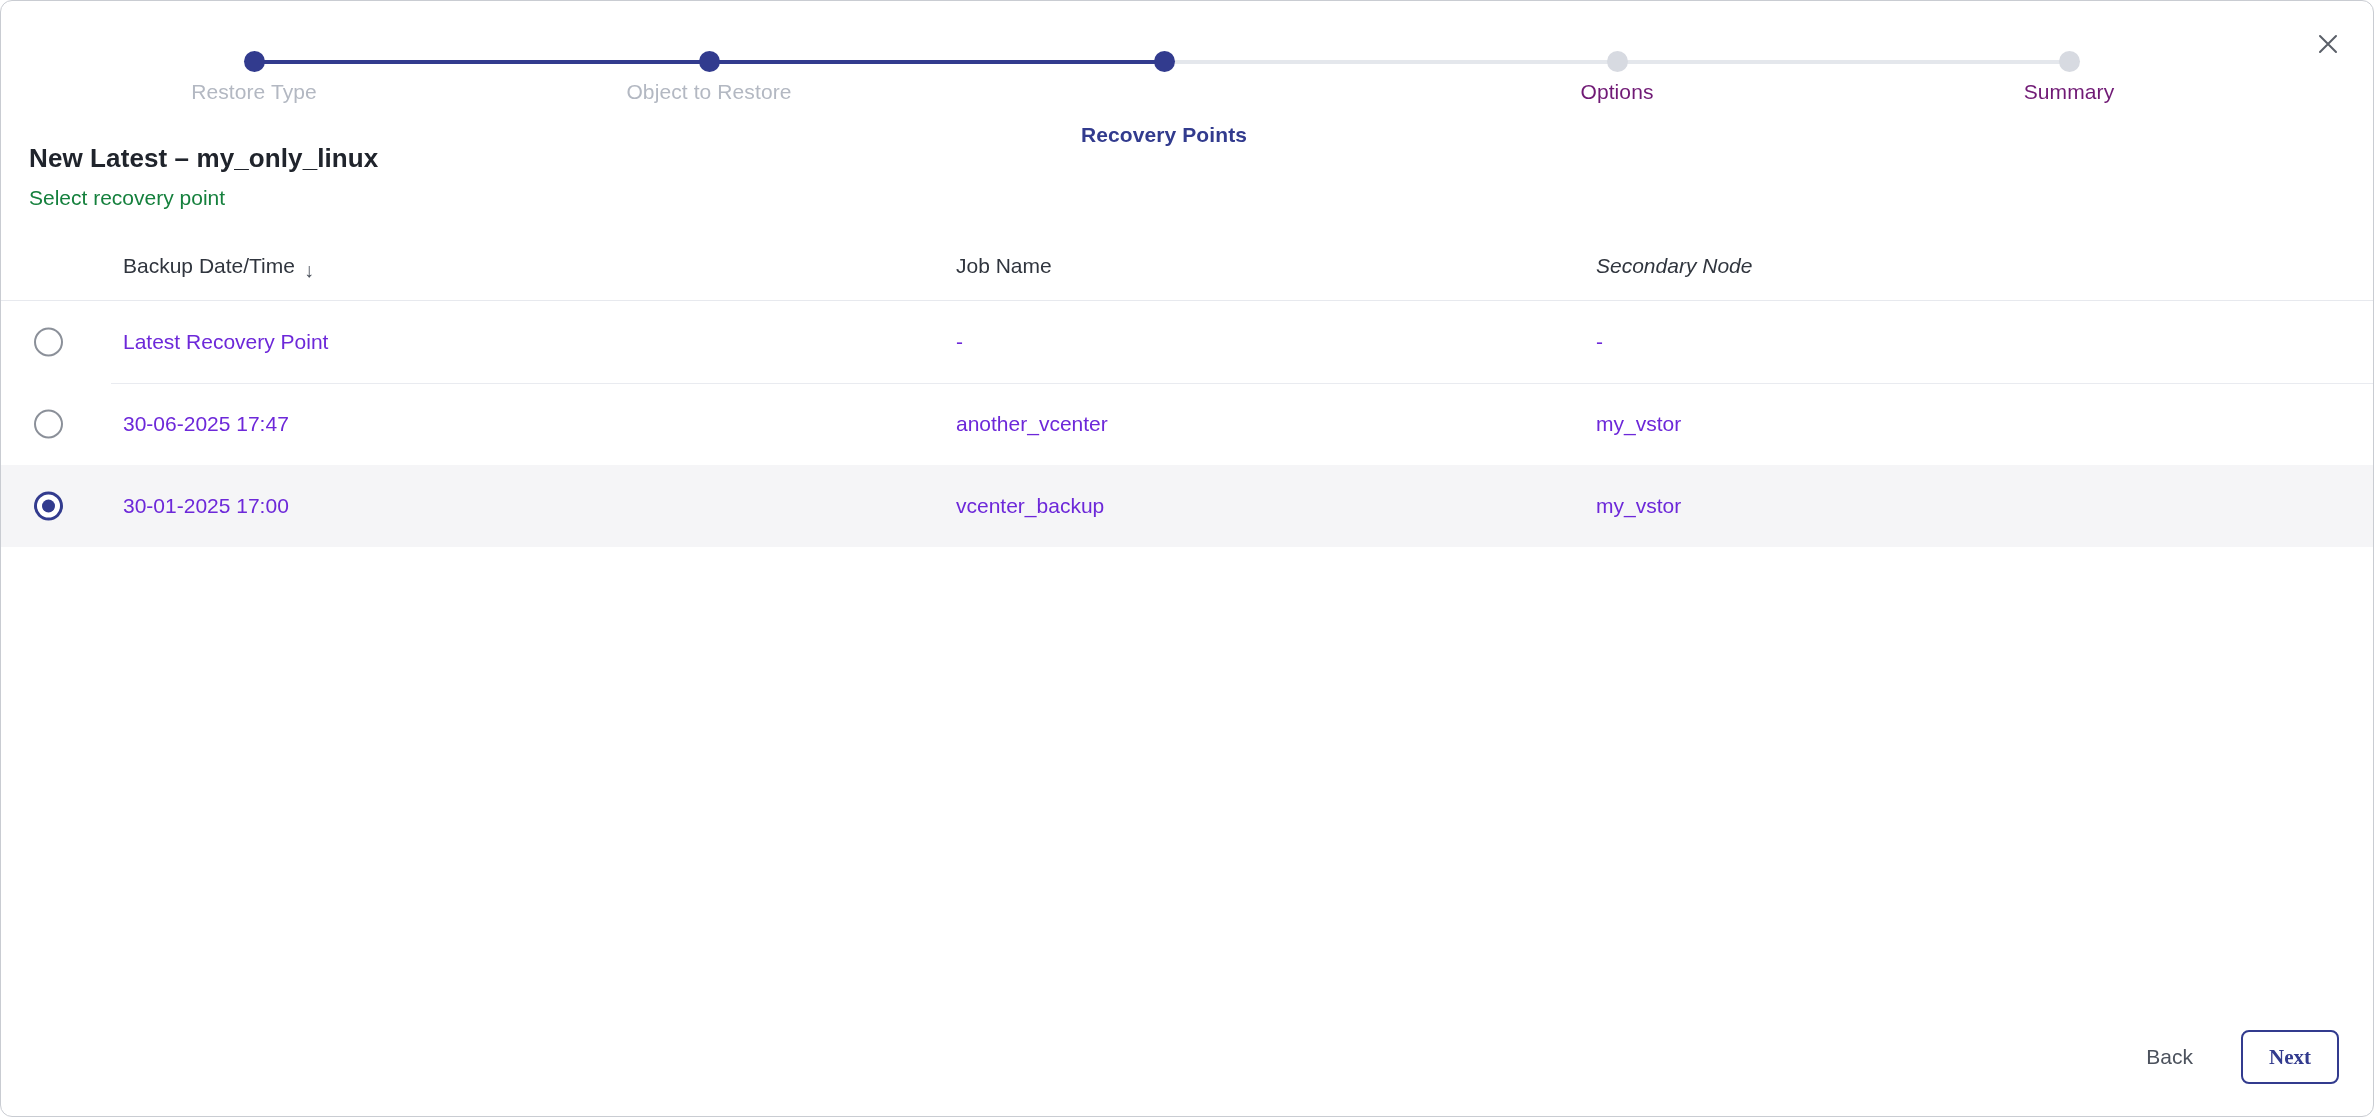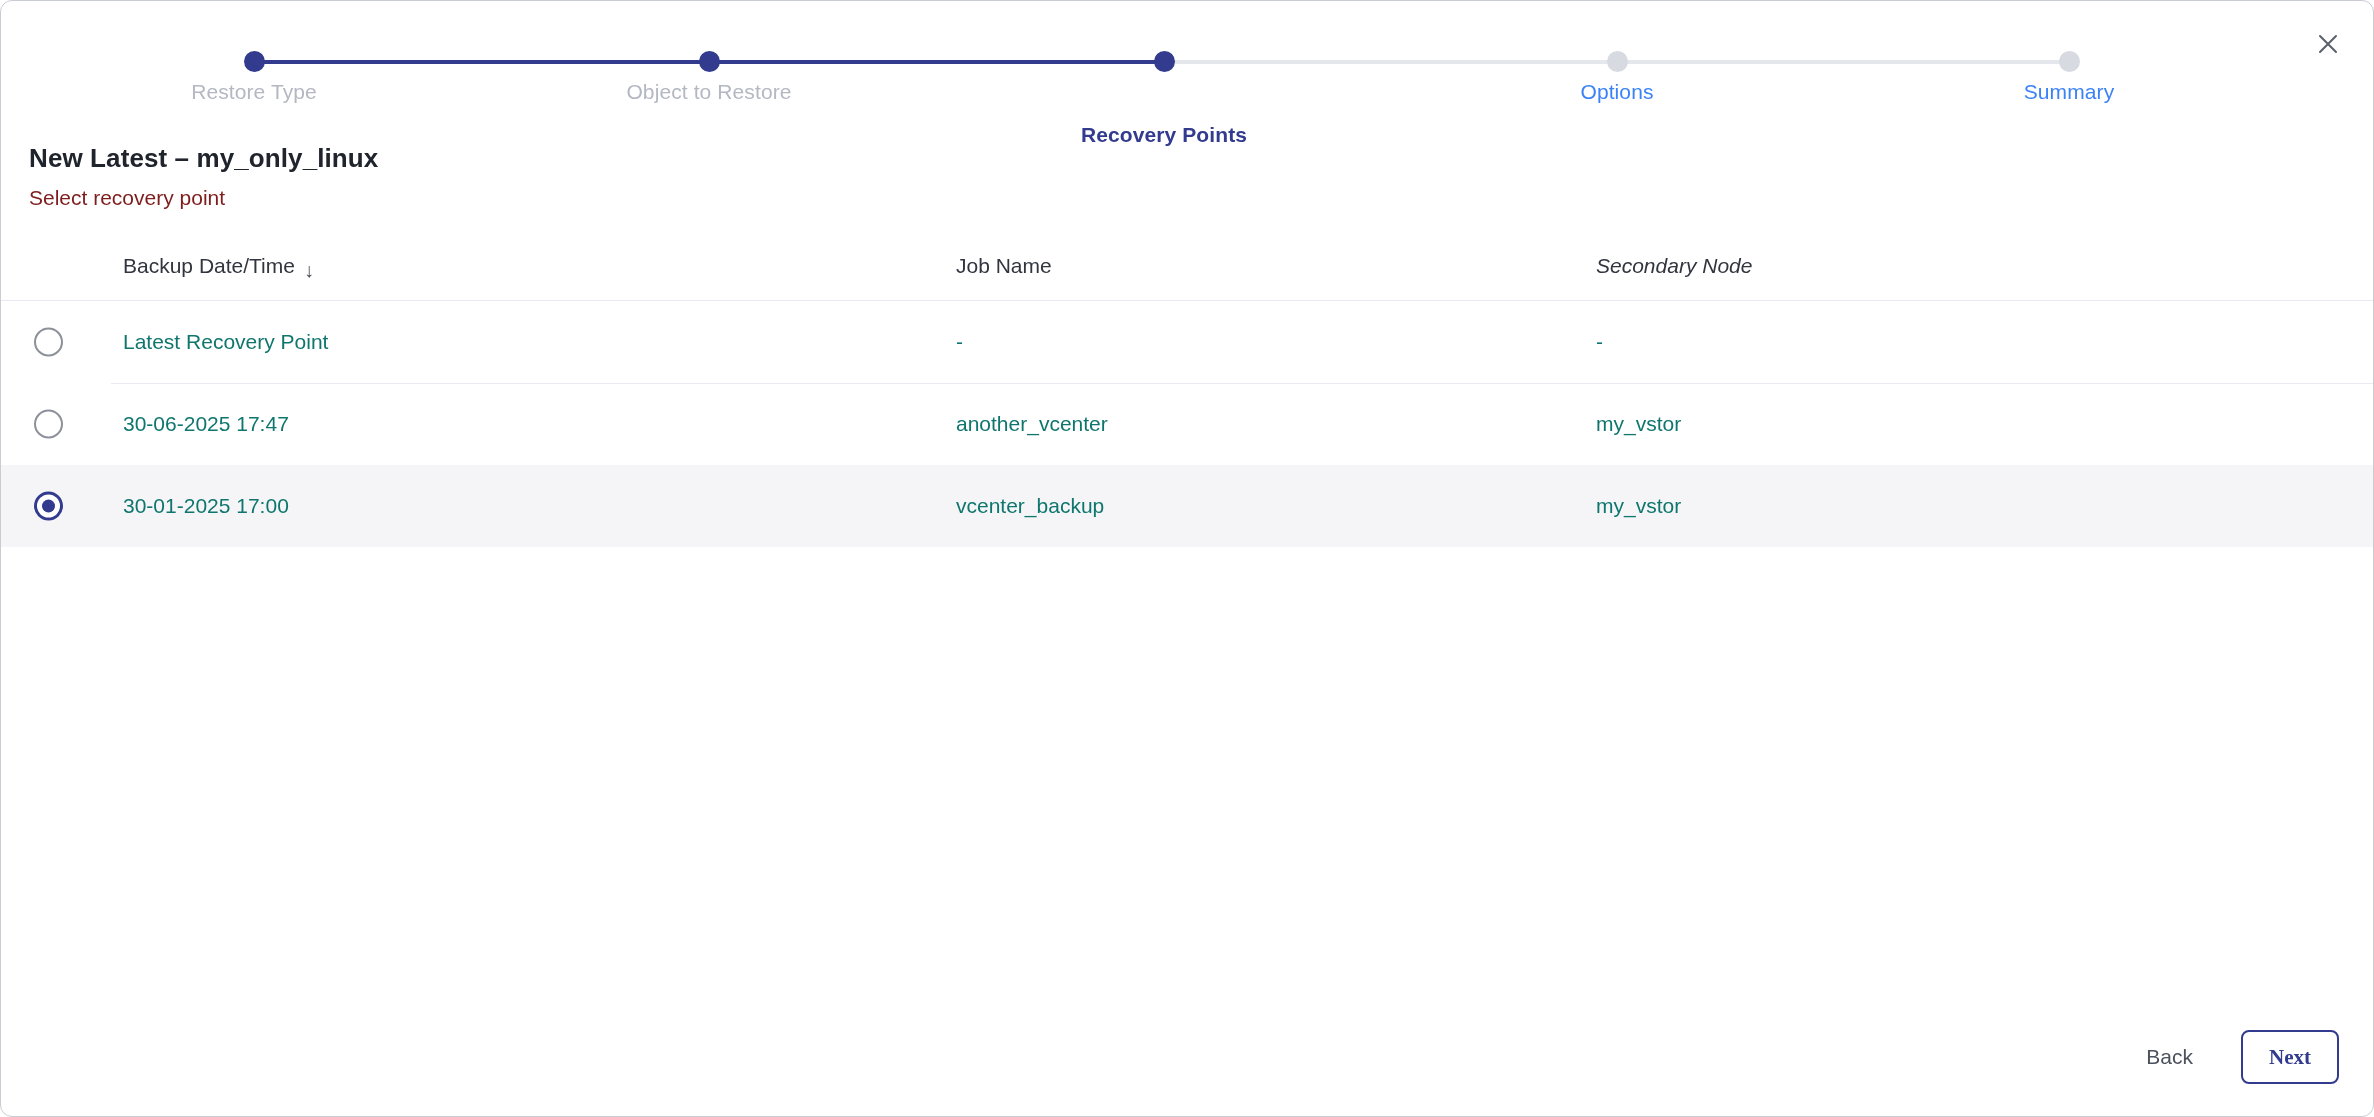--- a/index.html
+++ b/index.html
@@ -85,21 +85,21 @@
   .step.done .step-dot,
   .step.active .step-dot { background: #323b8e; }
 
   .step-label {
     position: absolute;
     left: 0;
     top: 78px;
     width: 100%;
     font-size: 21px;
     line-height: 26px;
-    color: #3b82f6;
+    color: #701a75;
     letter-spacing: 0.1px;
   }
   .step.done .step-label { color: #b3b8c2; }
   .step.active .step-label {
     color: #323b8e;
     font-weight: 700;
     margin-top: 43px;
   }
 
   
@@ -111,21 +111,21 @@
   .page-title {
     font-size: 26px;
     font-weight: 700;
     color: #20242c;
     line-height: 34px;
     letter-spacing: 0.1px;
   }
   .page-subtitle {
     margin-top: 10px;
     font-size: 21px;
-    color: #7f1d1d;
+    color: #15803d;
     line-height: 26px;
   }
 
   
   .table {
     position: absolute;
     left: 0;
     top: 231px;
     width: 2372px;
   }
@@ -172,21 +172,21 @@
     background: #e9ebf0;
   }
   .row.selected { background: #f5f5f7; }
   .row.selected::before { background: transparent; }
 
   .cell {
     position: absolute;
     top: 50%;
     transform: translateY(-50%);
     font-size: 21px;
-    color: #0f766e;
+    color: #6d28d9;
     line-height: 26px;
     white-space: nowrap;
   }
   .cell-date { left: 122px; }
   .cell-job  { left: 955px; }
   .cell-node { left: 1595px; }
 
   .radio {
     position: absolute;
     left: 33px;

